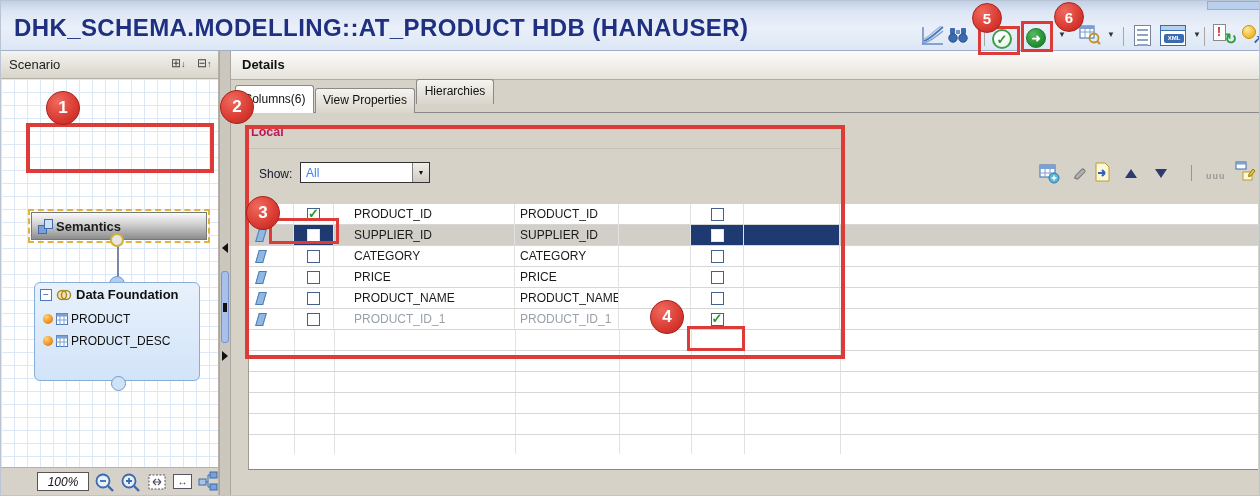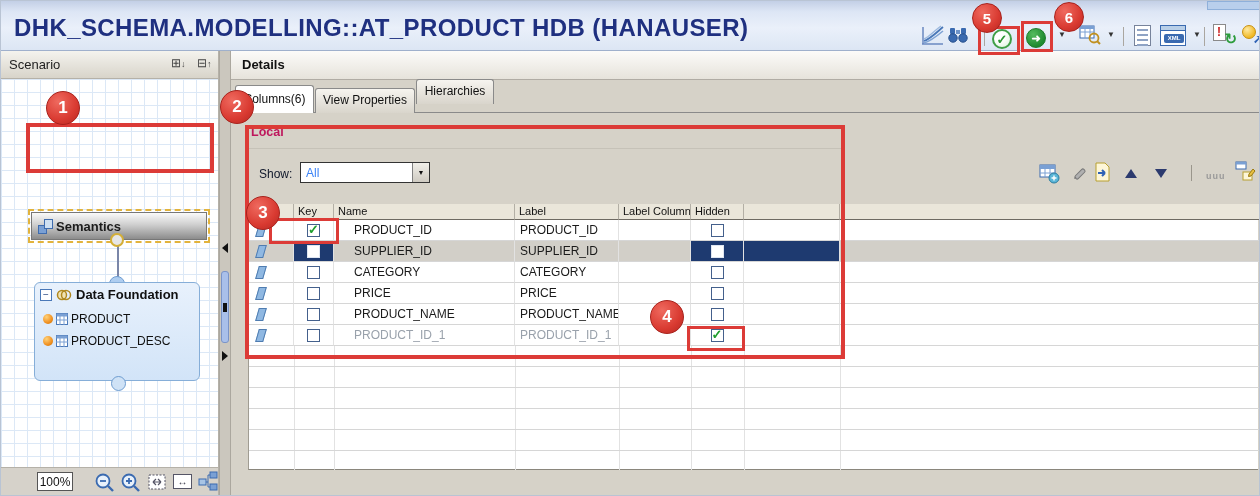--- a/index.html
+++ b/index.html
@@ -98,22 +98,22 @@
   .drop-zone{
     position:absolute; left:8px; top:73px; width:150px; height:22px;
     border:2px dashed #8fb4dc; border-radius:4px; background:rgba(246,250,255,.65);
     color:#a4c0e4; font-weight:bold; font-size:12.5px; text-align:center; line-height:18px;
   }
   .zoom-bar{
     position:absolute; left:0; top:466px; width:218px; height:30px;
     background:#d6d2ca; border-top:1px solid #b5b1a8; border-right:1px solid #b5b1a8;
   }
   .zoom-input{
-    position:absolute; left:36px; top:4px; width:36px; height:19px; background:#fff;
-    border:1px solid #555; font-family:"Liberation Sans",sans-serif; font-size:12px; text-align:center; color:#111;
+    position:absolute; left:36px; top:4px; width:52px; height:19px; background:#fff;
+    border:1px solid #555; font-family:"Liberation Sans",sans-serif; font-size:12px; text-align:center; color:#111;font-style:italic;
   }
   .zb-icon{position:absolute; top:4px;}
   
   .splitter{position:absolute; left:218px; top:50px; width:12px; height:446px; background:#cbc7be;
     border-left:1px solid #aba79e; border-right:1px solid #aba79e;}
   .spl-arrow{position:absolute; left:2px; width:0; height:0; border-top:5px solid transparent; border-bottom:5px solid transparent;}
   .spl-left{top:192px; border-right:6px solid #111;}
   .spl-right{top:300px; border-left:6px solid #111;}
   .spl-thumb{position:absolute; left:1px; top:220px; width:8px; height:72px; background:#a9c0ea; border:1px solid #7a94c8; border-radius:3px;}
   .spl-grip{position:absolute; left:3px; top:252px; width:4px; height:9px; background:#111;}
@@ -373,30 +373,20 @@
   <div class="mt-sep" style="position:absolute;left:1190px;top:164px;"></div>
   <div class="mt-icon uuu" style="position:absolute;left:1205px;top:170px;">uuu</div>
   <svg class="mt-icon" style="position:absolute;left:1233px;top:159px;" width="23" height="23" viewBox="0 0 23 23">
     <rect x="2" y="2" width="10" height="7" fill="#fff" stroke="#3a6ab0"></rect>
     <rect x="2" y="2" width="10" height="2.5" fill="#7aa0d4"></rect>
     <rect x="9" y="12" width="9" height="8" fill="#fdf6d8" stroke="#b8a030"></rect>
     <path d="M19 9 L15 14 L14.5 16.5 L17 16 L21 11 Z" fill="#e8c040" stroke="#9a7a10"></path>
   </svg>
 
   <div class="ctable">
-    <div class="trow thead">
-      <div class="cell c0">T...</div>
-      <div class="cell c1">Key</div>
-      <div class="cell c2">Name</div>
-      <div class="cell c3">Label</div>
-      <div class="cell c4">Label Column</div>
-      <div class="cell c5">Hidden</div>
-      <div class="cell c6"></div>
-      <div class="cell c7"></div>
-    </div>
 
     <div class="trow drow">
       <div class="cell c0">
           <span class="para"></span>
         </div>
       <div class="cell c1 ck">
           <span class="cb checked"></span>
         </div>
       <div class="cell c2">
           <span class="badge ab">AB</span>

